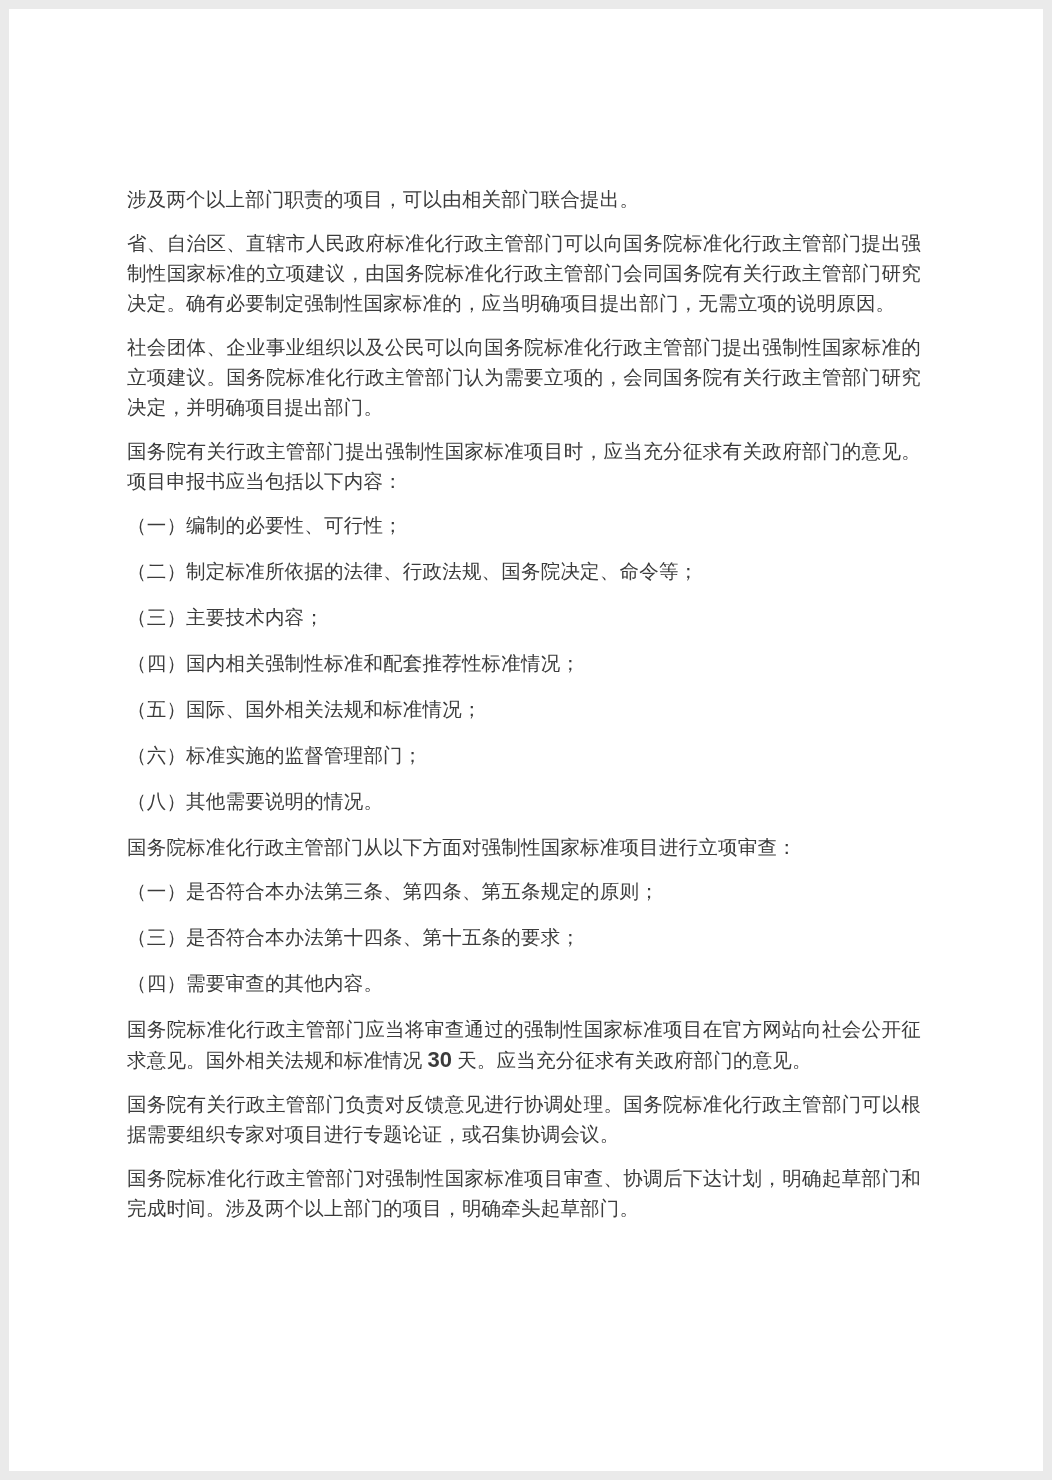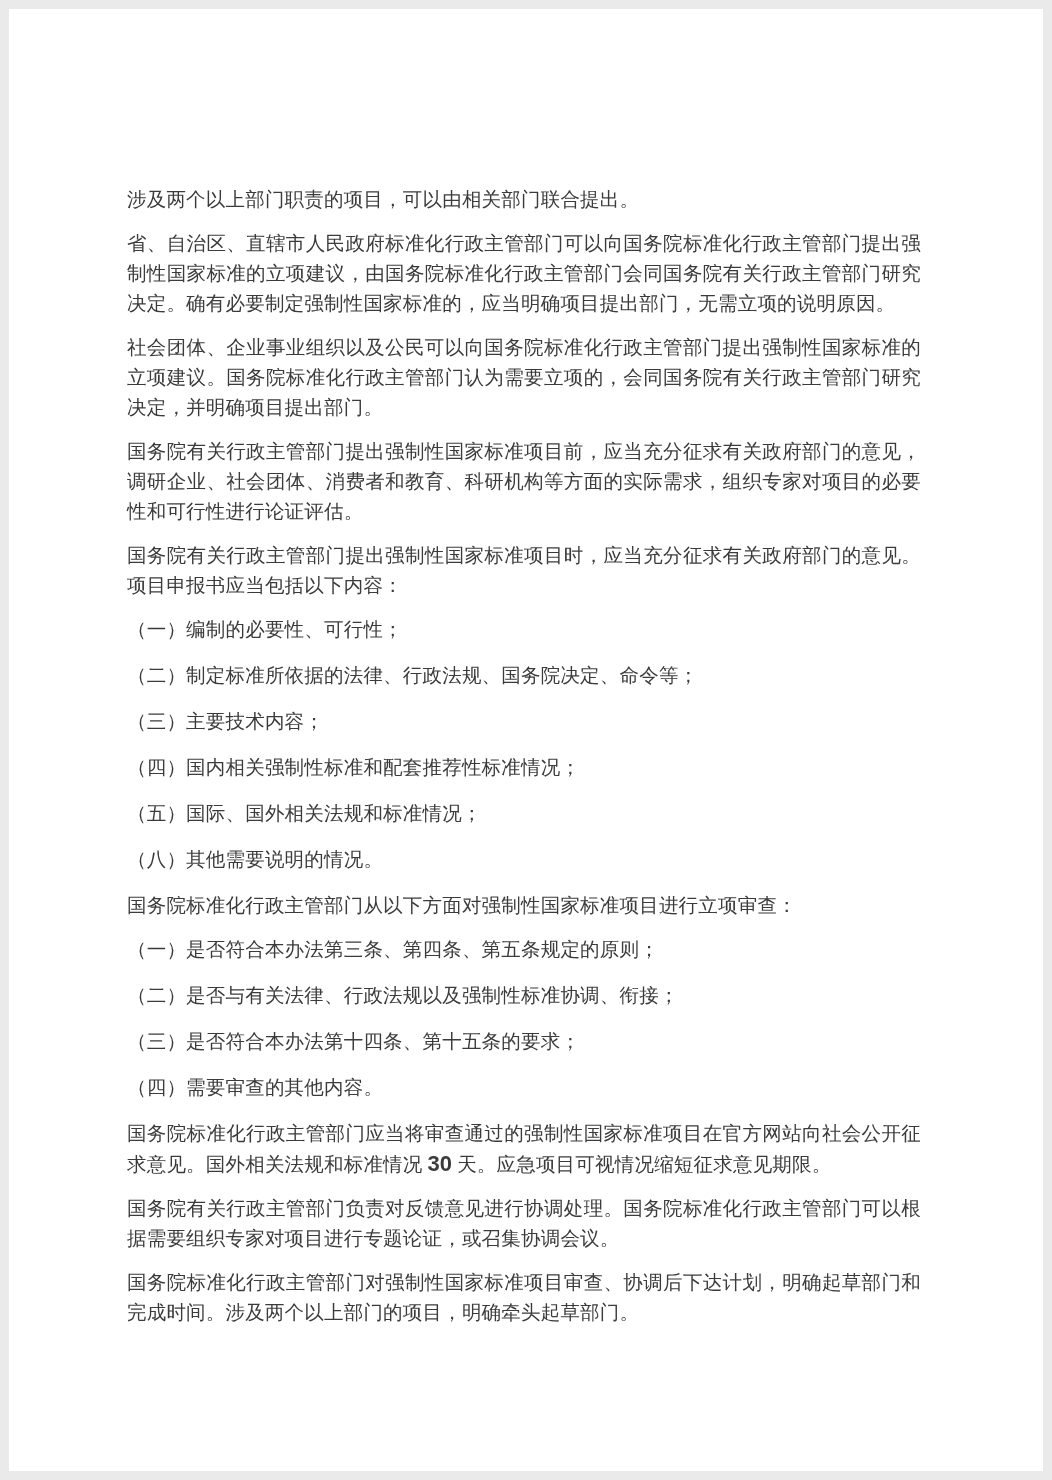--- a/index.html
+++ b/index.html
@@ -55,38 +55,37 @@
 
 <div class="page-surface">
   <div class="doc-body">
 
     <p class="para">涉及两个以上部门职责的项目，可以由相关部门联合提出。</p>
 
     <p class="para">省、自治区、直辖市人民政府标准化行政主管部门可以向国务院标准化行政主管部门提出强制性国家标准的立项建议，由国务院标准化行政主管部门会同国务院有关行政主管部门研究决定。确有必要制定强制性国家标准的，应当明确项目提出部门，无需立项的说明原因。</p>
 
     <p class="para">社会团体、企业事业组织以及公民可以向国务院标准化行政主管部门提出强制性国家标准的立项建议。国务院标准化行政主管部门认为需要立项的，会同国务院有关行政主管部门研究决定，并明确项目提出部门。</p>
 
-    <p class="para">国务院有关行政主管部门提出强制性国家标准项目前，应当充分征求有关政府部门的意见，调研企业、社会团体、消费者和教育、科研机构等方面的实际需求，组织专家对项目的必要性和可行性进行论证评估。</p>
 
     <p class="para">国务院有关行政主管部门提出强制性国家标准项目时，应当充分征求有关政府部门的意见。项目申报书应当包括以下内容：</p>
 
     <p class="para item">（一）编制的必要性、可行性；</p>
     <p class="para item">（二）制定标准所依据的法律、行政法规、国务院决定、命令等；</p>
     <p class="para item">（三）主要技术内容；</p>
     <p class="para item">（四）国内相关强制性标准和配套推荐性标准情况；</p>
     <p class="para item">（五）国际、国外相关法规和标准情况；</p>
+    <p class="para item">（六）标准实施的监督管理部门；</p>
     <p class="para item">（八）其他需要说明的情况。</p>
 
     <p class="para">国务院标准化行政主管部门从以下方面对强制性国家标准项目进行立项审查：</p>
 
     <p class="para item">（一）是否符合本办法第三条、第四条、第五条规定的原则；</p>
-    <p class="para item">（二）是否与有关法律、行政法规以及强制性标准协调、衔接；</p>
     <p class="para item">（三）是否符合本办法第十四条、第十五条的要求；</p>
     <p class="para item">（四）需要审查的其他内容。</p>
 
-    <p class="para"><span>国务院标准化行政主管部门应当将审查通过的强制性国家标准项目在官方网站向社会公开征求意见。国外相关法规和标准情况 </span><span class="num">30</span><span> 天。应急项目可视情况缩短征求意见期限。</span></p>
+    <p class="para"><span>国务院标准化行政主管部门应当将审查通过的强制性国家标准项目在官方网站向社会公开征求意见。国外相关法规和标准情况 </span><span class="num">30</span><span> 天。应当充分征求有关政府部门的意见。</span></p>
 
     <p class="para">国务院有关行政主管部门负责对反馈意见进行协调处理。国务院标准化行政主管部门可以根据需要组织专家对项目进行专题论证，或召集协调会议。</p>
 
     <p class="para last">国务院标准化行政主管部门对强制性国家标准项目审查、协调后下达计划，明确起草部门和完成时间。涉及两个以上部门的项目，明确牵头起草部门。</p>
 
   </div>
 </div>
 
 </body></html>

